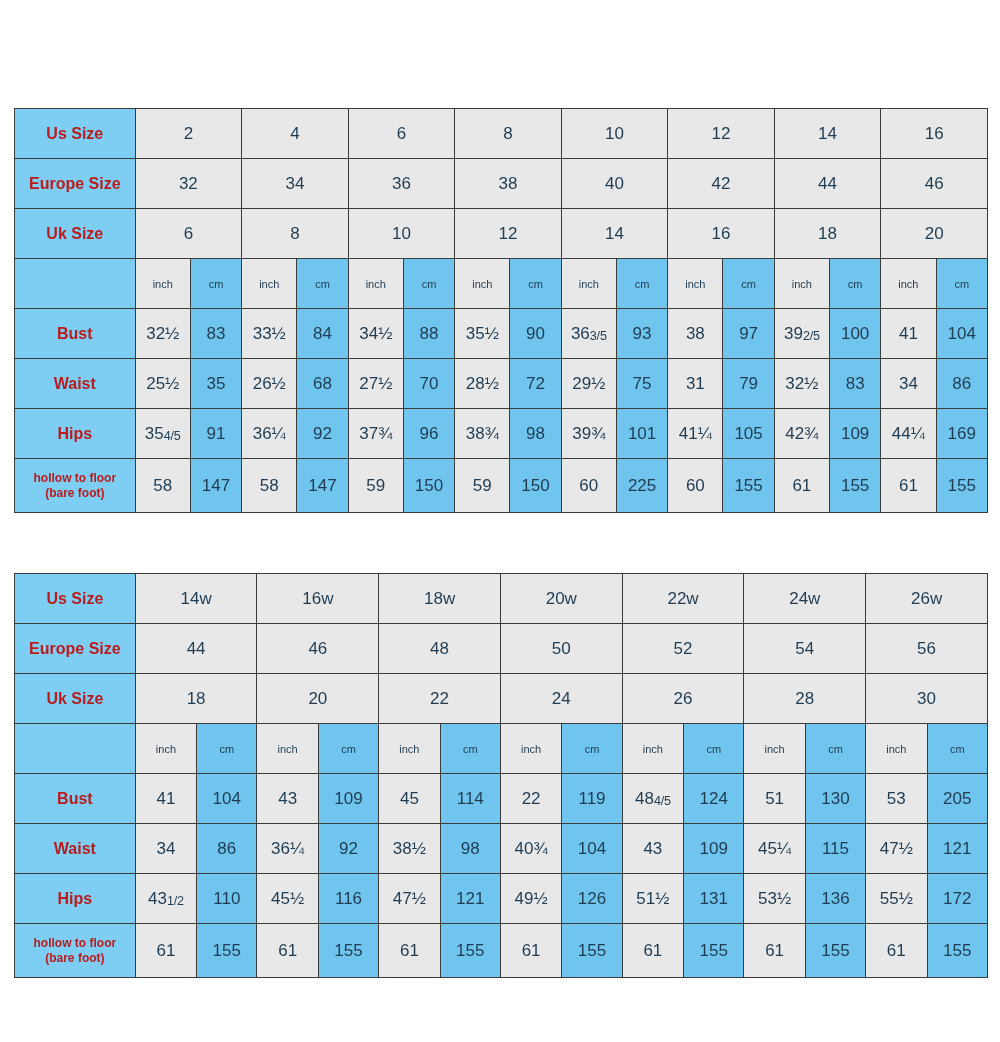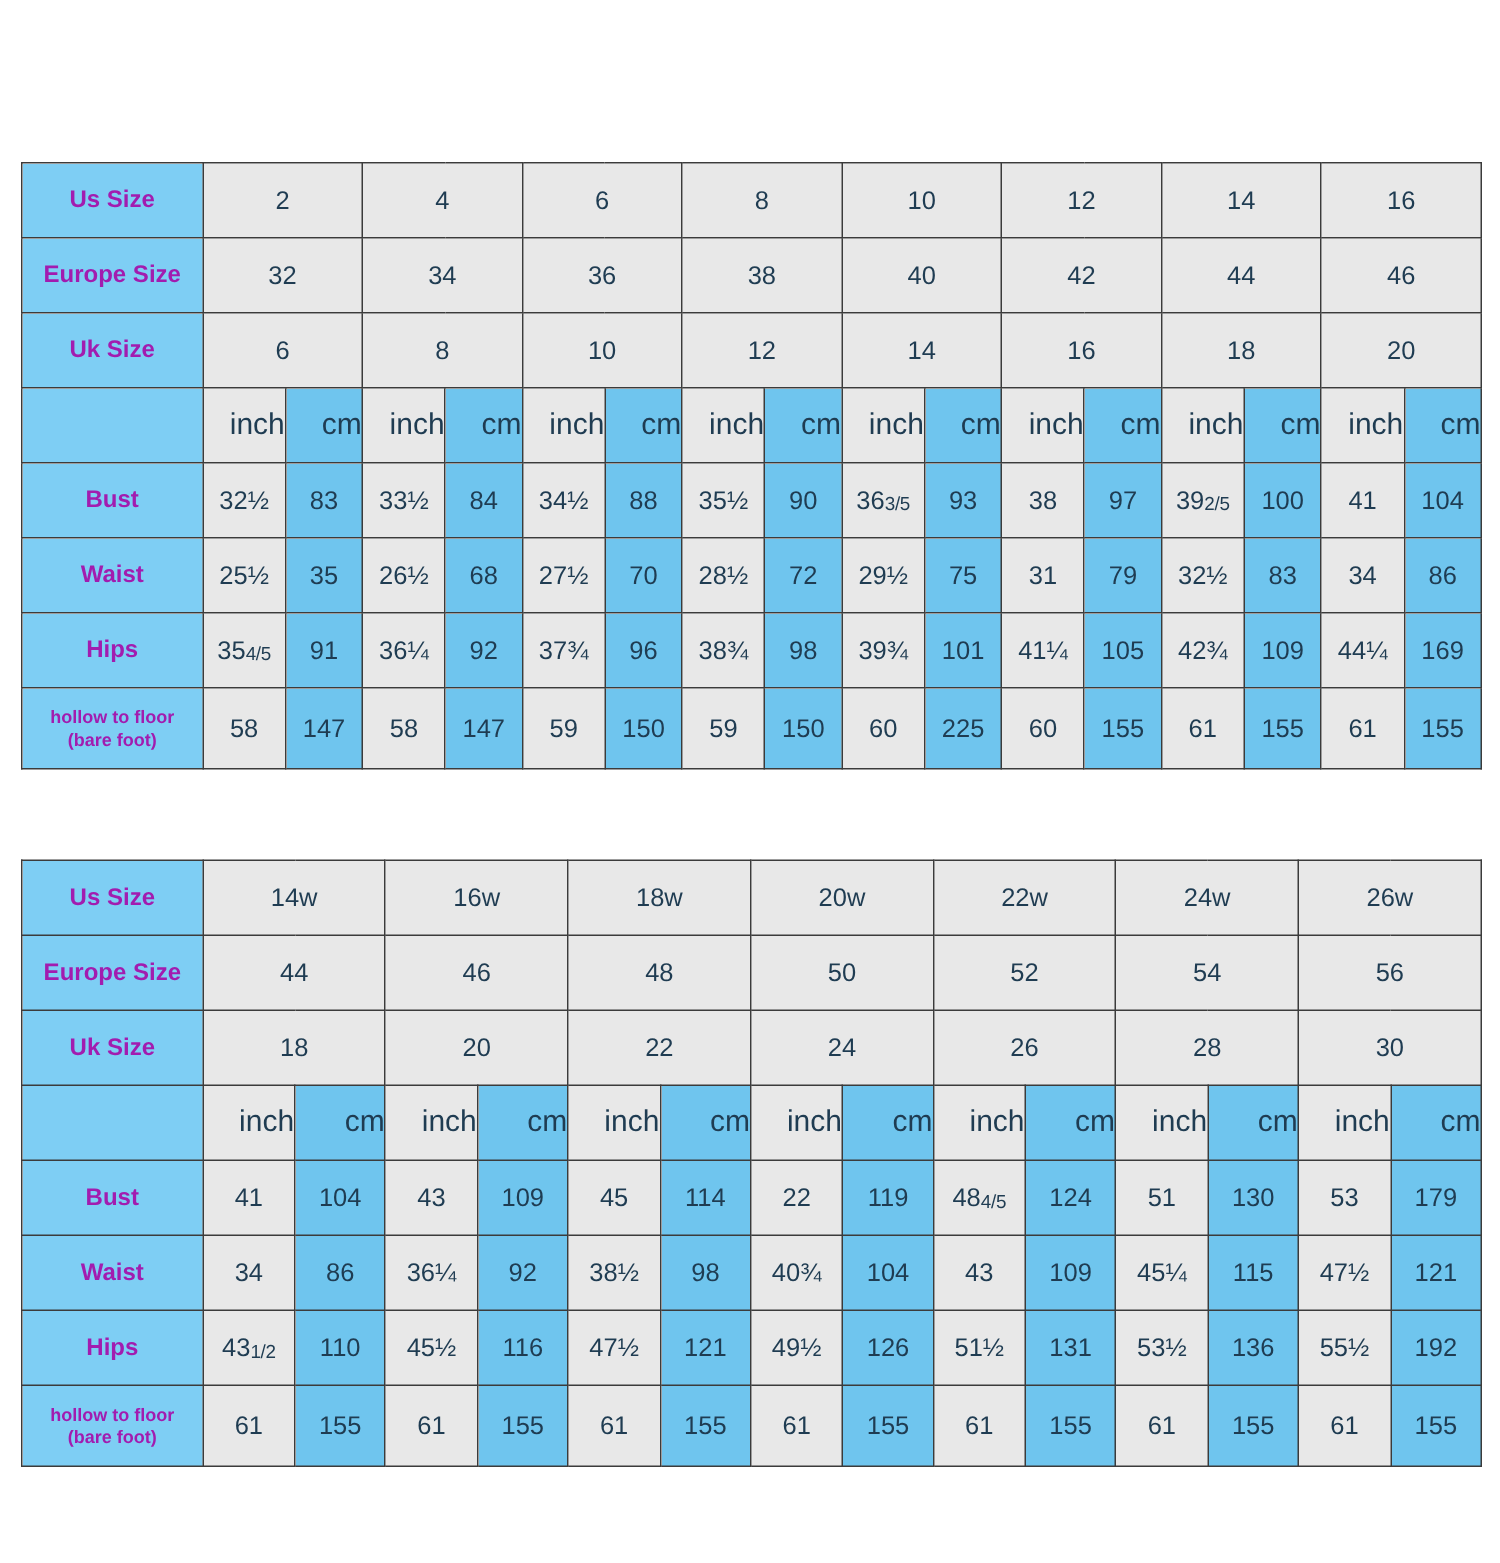--- a/index.html
+++ b/index.html
@@ -40,21 +40,21 @@
     height: 49px;
     overflow: hidden;
     white-space: nowrap;
   }
 
   
   .size-table td.lbl {
     background: #7ecef4;
     font-weight: bold;
     font-size: 16px;
-    color: #a21caf;
+    color: #b91c1c;
     width: 120px;
   }
   .size-table td.lbl.small {
     font-size: 12px;
     line-height: 1.25;
     white-space: normal;
     padding: 2px 3px;
   }
   .size-table td.lbl.blank {
     font-size: 0;
@@ -63,23 +63,22 @@
   
   .size-table td.cm {
     background: #6fc5ee;
   }
   
   .size-table td.inch {
     background: #e8e8e8;
   }
 
   .size-table td.unit {
-    font-size: 20px;
+    font-size: 11px;
     height: 46px;
-    text-align: right;
   }
 
   
   col.c-label { width: 120px; }
   col.c-inch  { width: 55px; }
   col.c-cm    { width: 51px; }
 
   
   .size-table td.span2 { }
 
@@ -335,21 +334,21 @@
           <td class="cm">109</td>
           <td class="inch">45</td>
           <td class="cm">114</td>
           <td class="inch">22</td>
           <td class="cm">119</td>
           <td class="inch">48<span class="frac-sm">4/5</span></td>
           <td class="cm">124</td>
           <td class="inch">51</td>
           <td class="cm">130</td>
           <td class="inch">53</td>
-          <td class="cm">179</td>
+          <td class="cm">205</td>
         </tr>
       <tr>
         <td class="lbl">Waist</td>
       <td class="inch">34</td>
           <td class="cm">86</td>
           <td class="inch">36¼</td>
           <td class="cm">92</td>
           <td class="inch">38½</td>
           <td class="cm">98</td>
           <td class="inch">40¾</td>
@@ -369,21 +368,21 @@
           <td class="cm">116</td>
           <td class="inch">47½</td>
           <td class="cm">121</td>
           <td class="inch">49½</td>
           <td class="cm">126</td>
           <td class="inch">51½</td>
           <td class="cm">131</td>
           <td class="inch">53½</td>
           <td class="cm">136</td>
           <td class="inch">55½</td>
-          <td class="cm">192</td>
+          <td class="cm">172</td>
         </tr>
       <tr>
         <td class="lbl small">
           <span>hollow to floor</span><br>
           <span>(bare foot)</span>
         </td>
       <td class="inch">61</td>
           <td class="cm">155</td>
           <td class="inch">61</td>
           <td class="cm">155</td>

